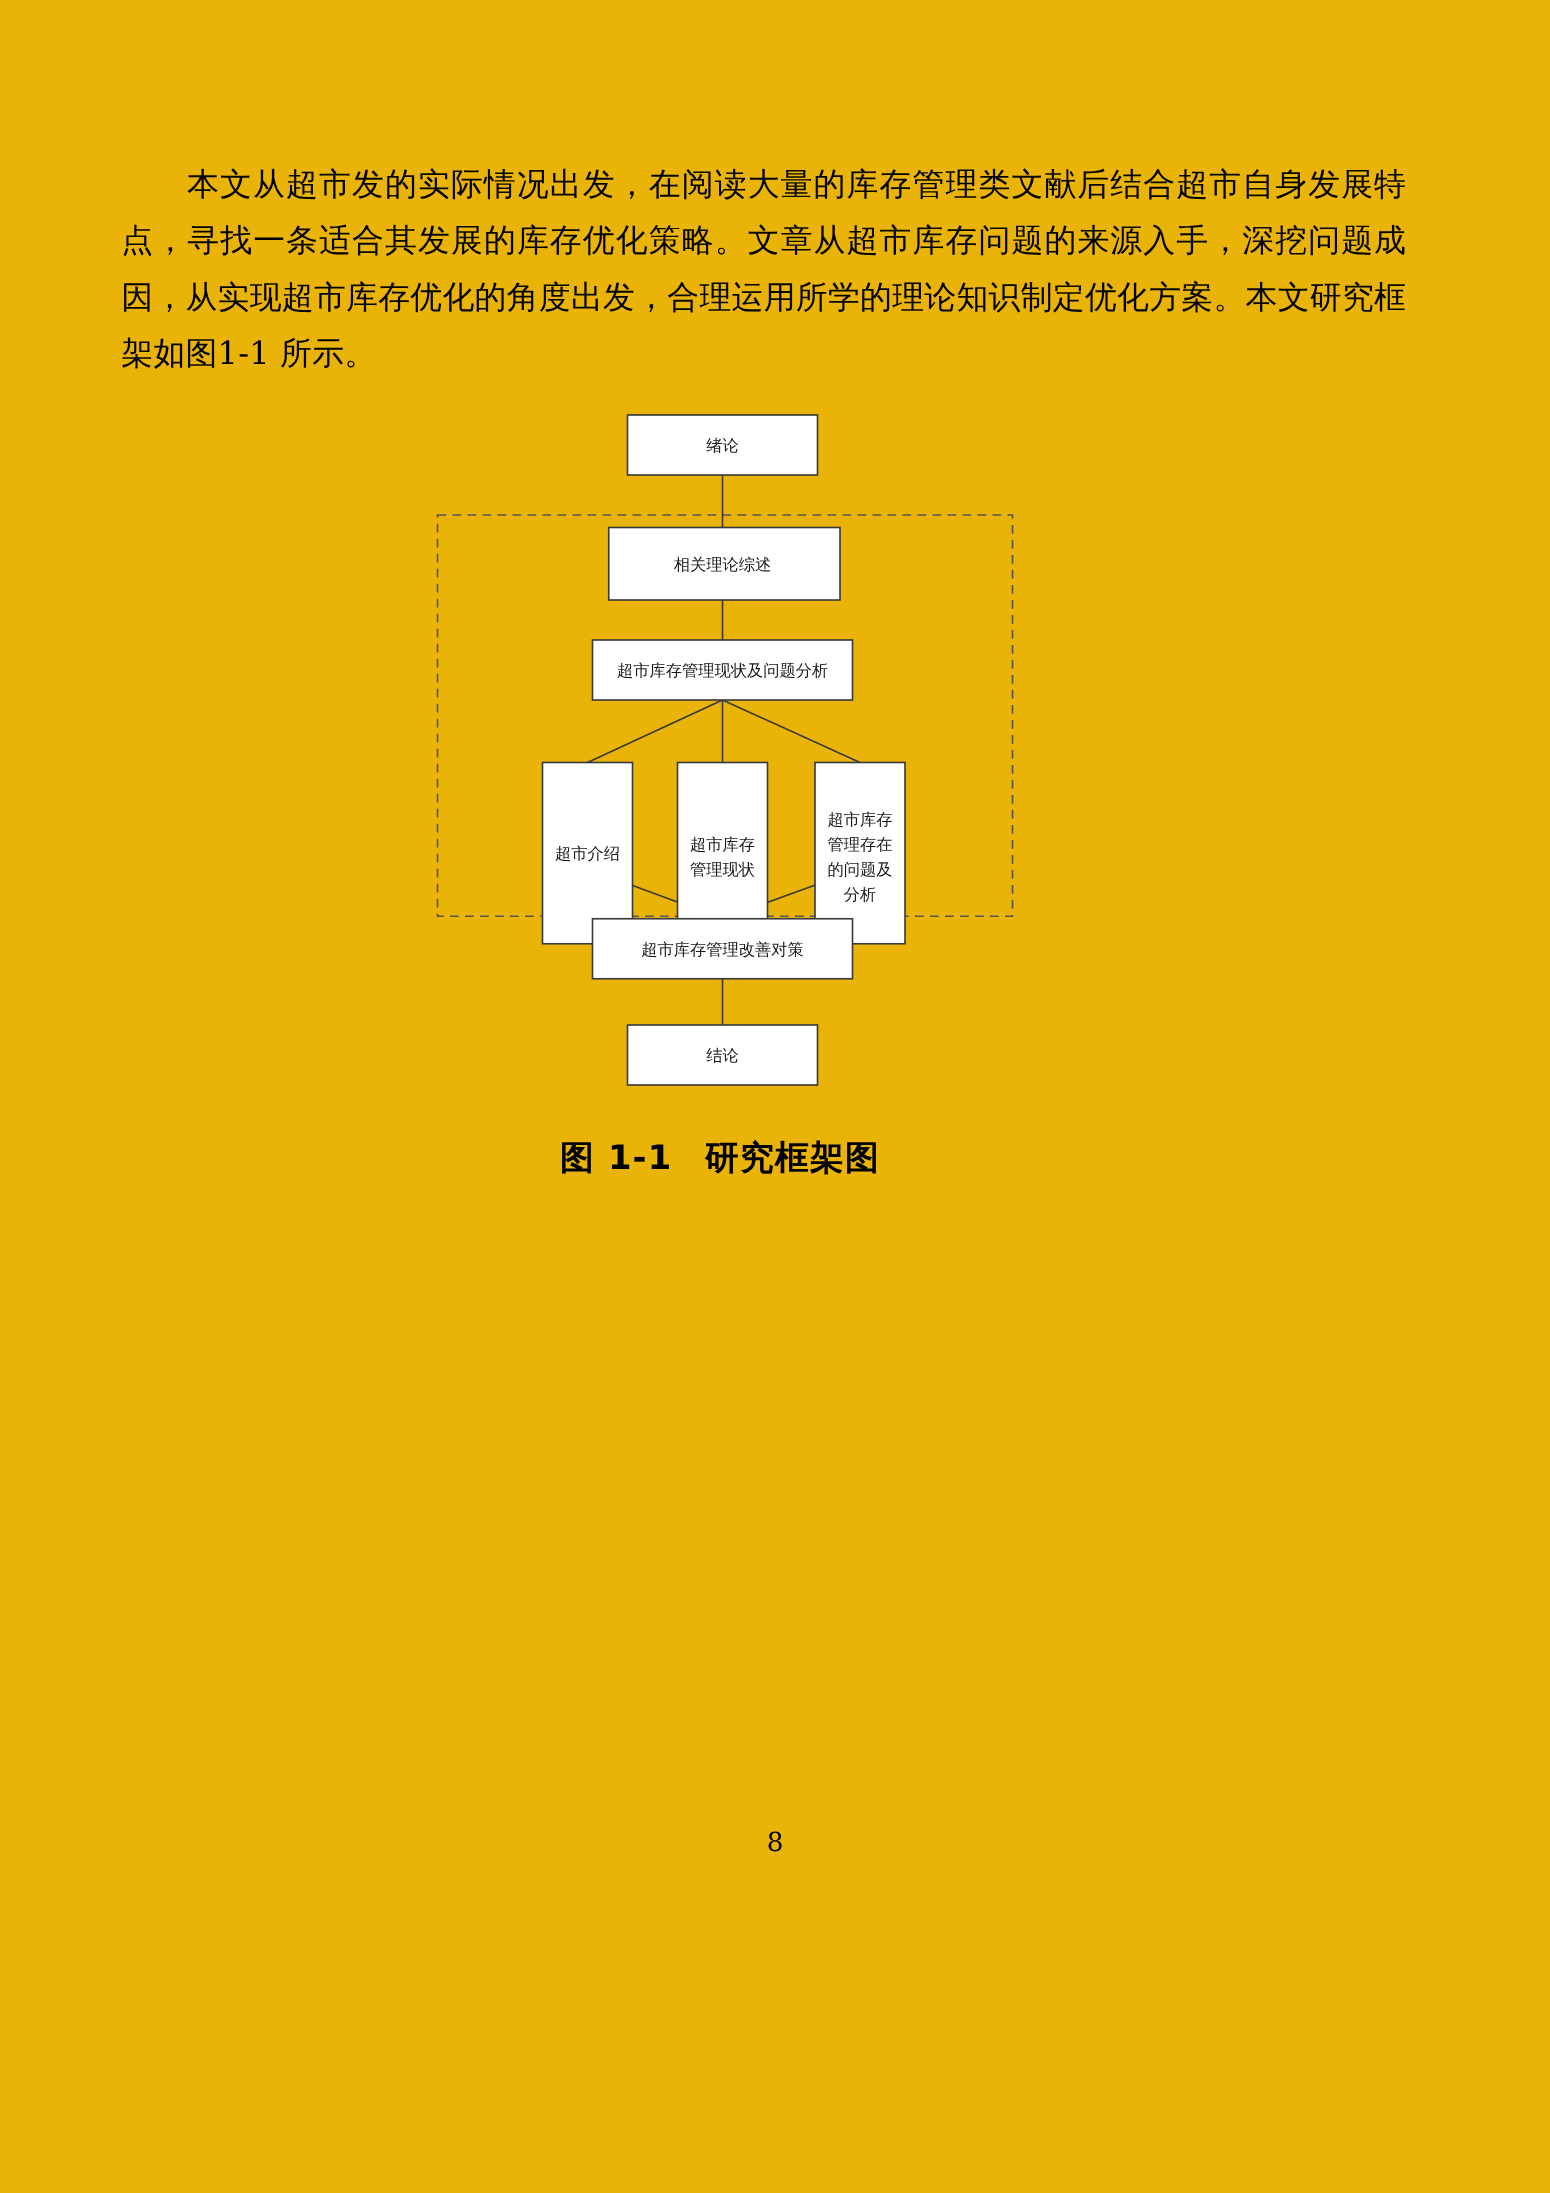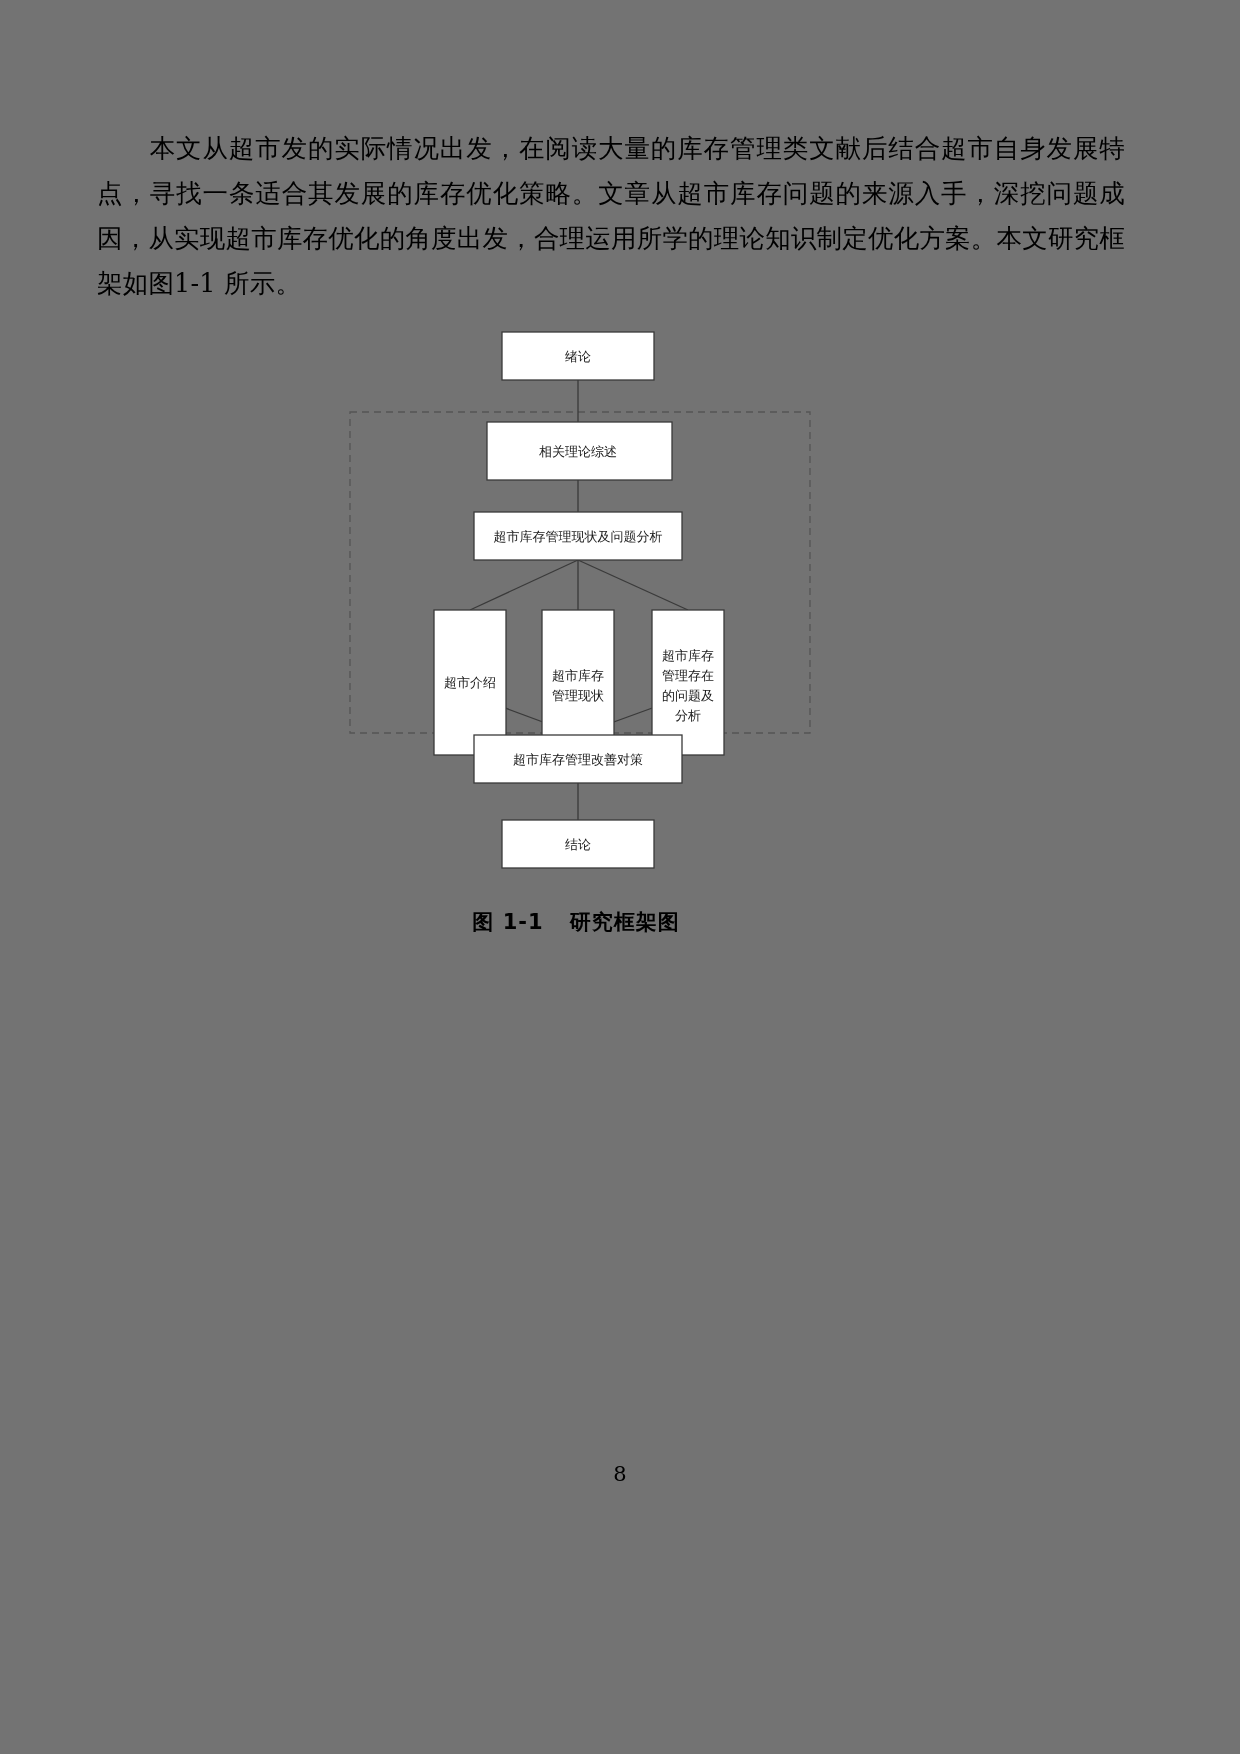--- a/index.html
+++ b/index.html
@@ -8,21 +8,21 @@
     background: #ffffff;
   }
   body {
     font-family: "DejaVu Sans", sans-serif;
     color: #000000;
   }
   #page {
     position: relative;
     width: 1240px;
     height: 1754px;
-    background: #737373;
+    background: #eab308;
     overflow: hidden;
   }
 
   
   #body-text {
     position: absolute;
     left: 97px;
     top: 126px;
     width: 1028px;
     font-family: "DejaVu Serif", "Liberation Serif", serif;
@@ -53,21 +53,21 @@
 
   
   #figure-caption {
     position: absolute;
     left: 0;
     top: 908px;
     width: 1152px;
     text-align: center;
     font-family: "DejaVu Sans", "Liberation Sans", sans-serif;
     font-weight: bold;
-    font-size: 21px;
+    font-size: 27px;
     letter-spacing: 1px;
     color: #000;
   }
   #figure-caption .gap { display: inline-block; width: 26px; }
 
   
   #page-number {
     position: absolute;
     left: 0;
     top: 1462px;

